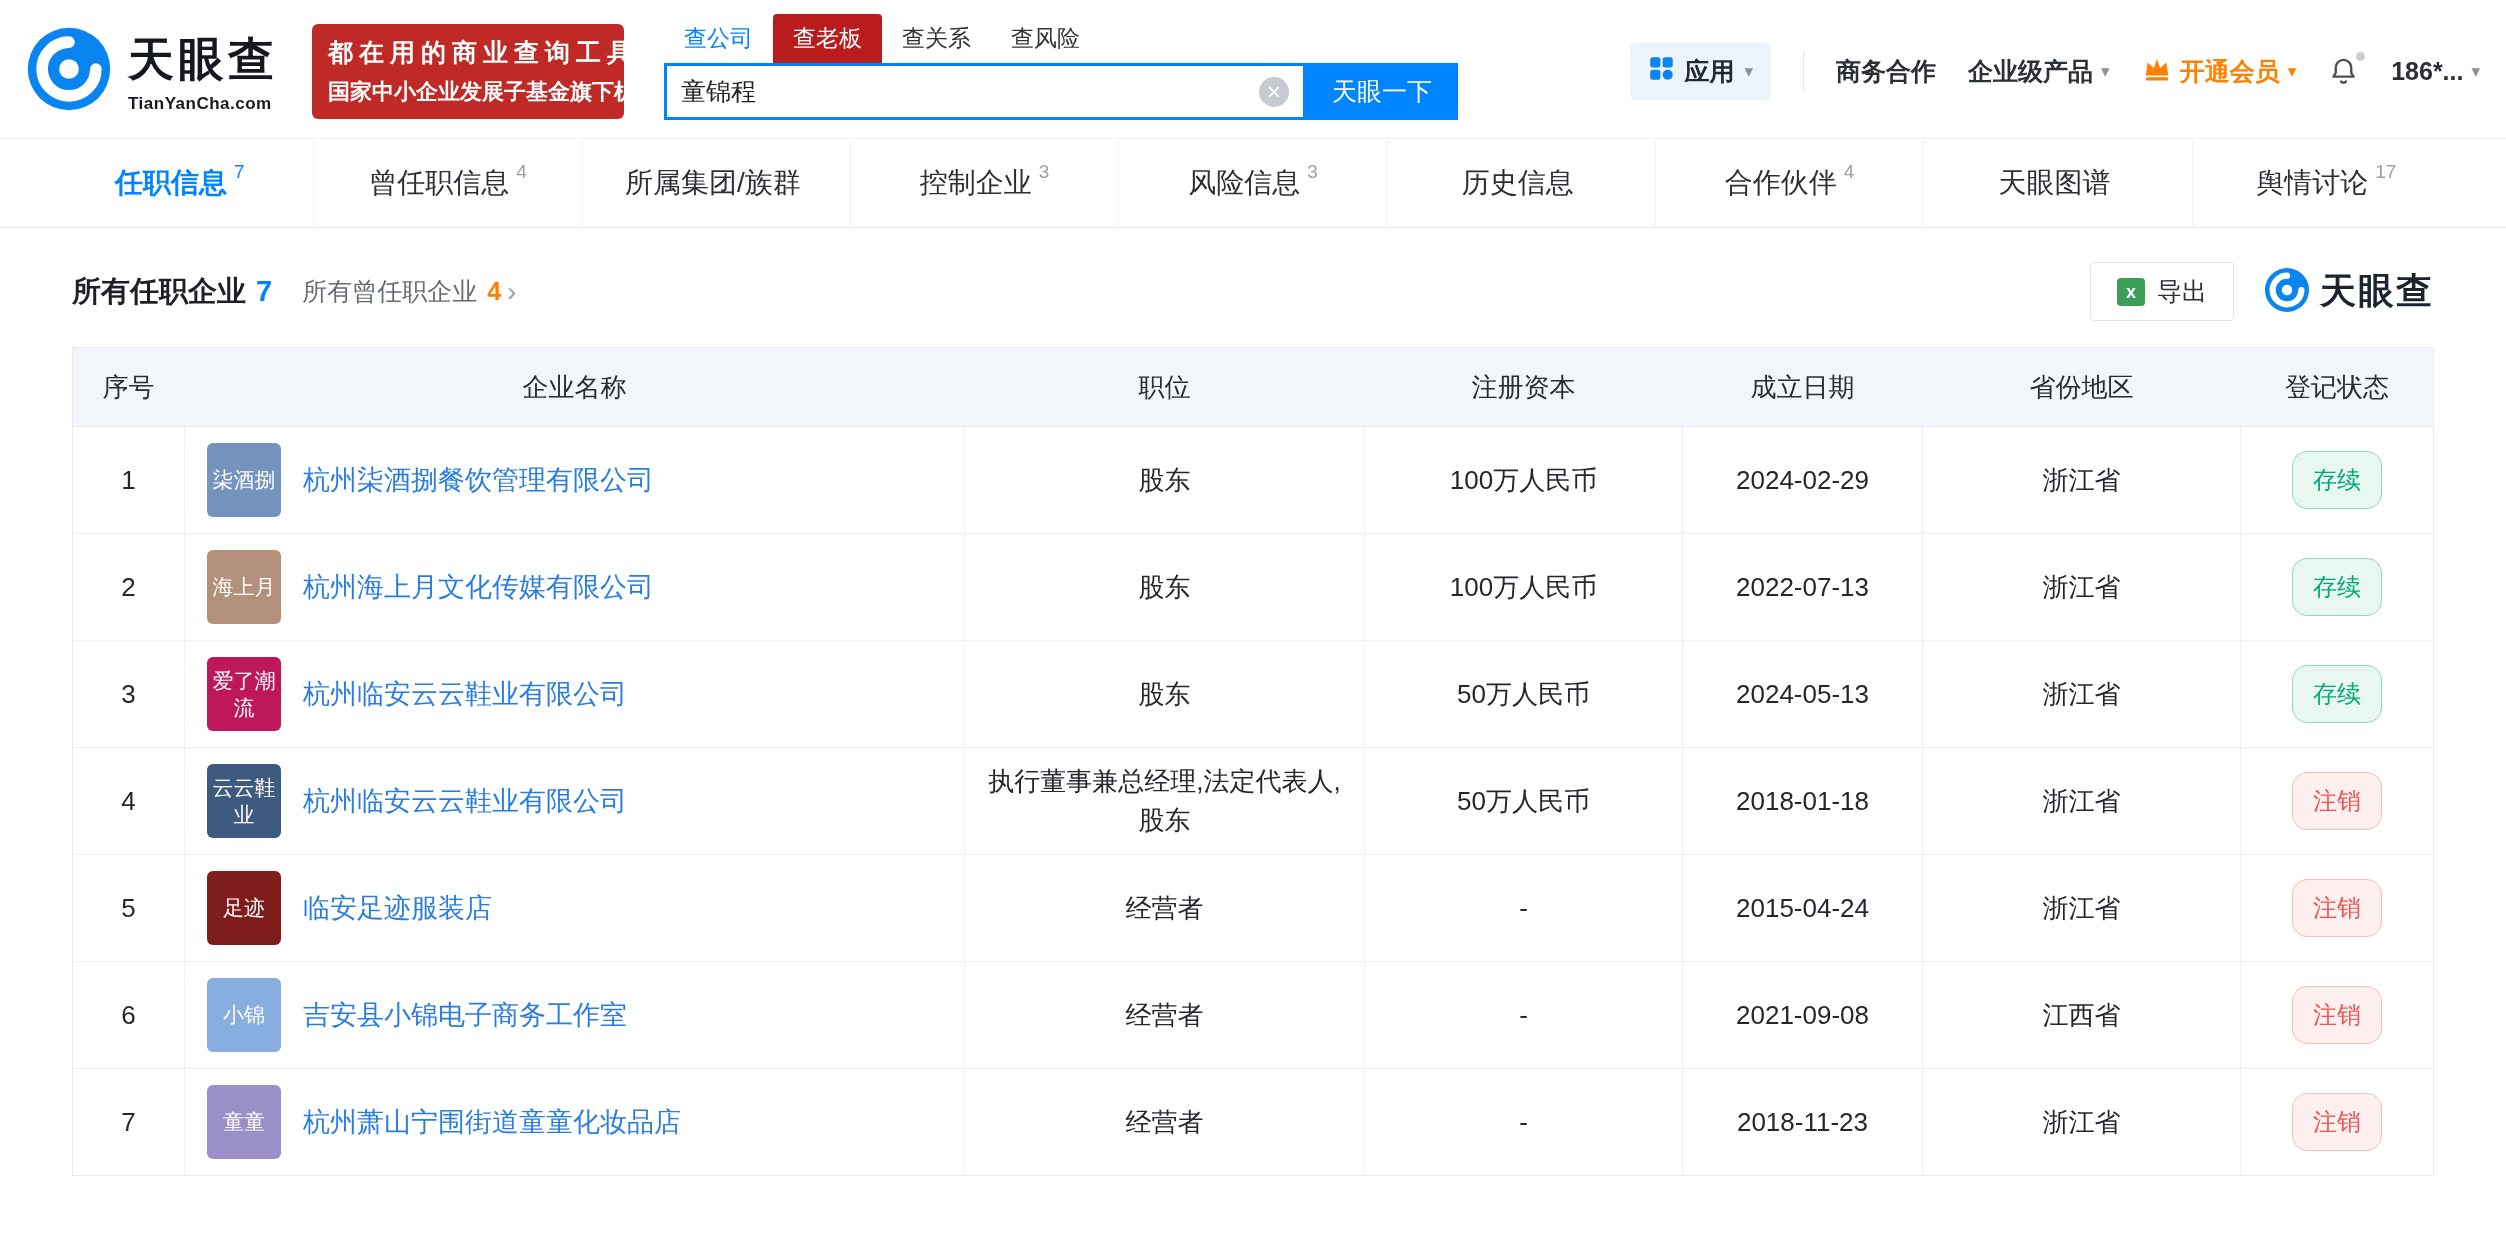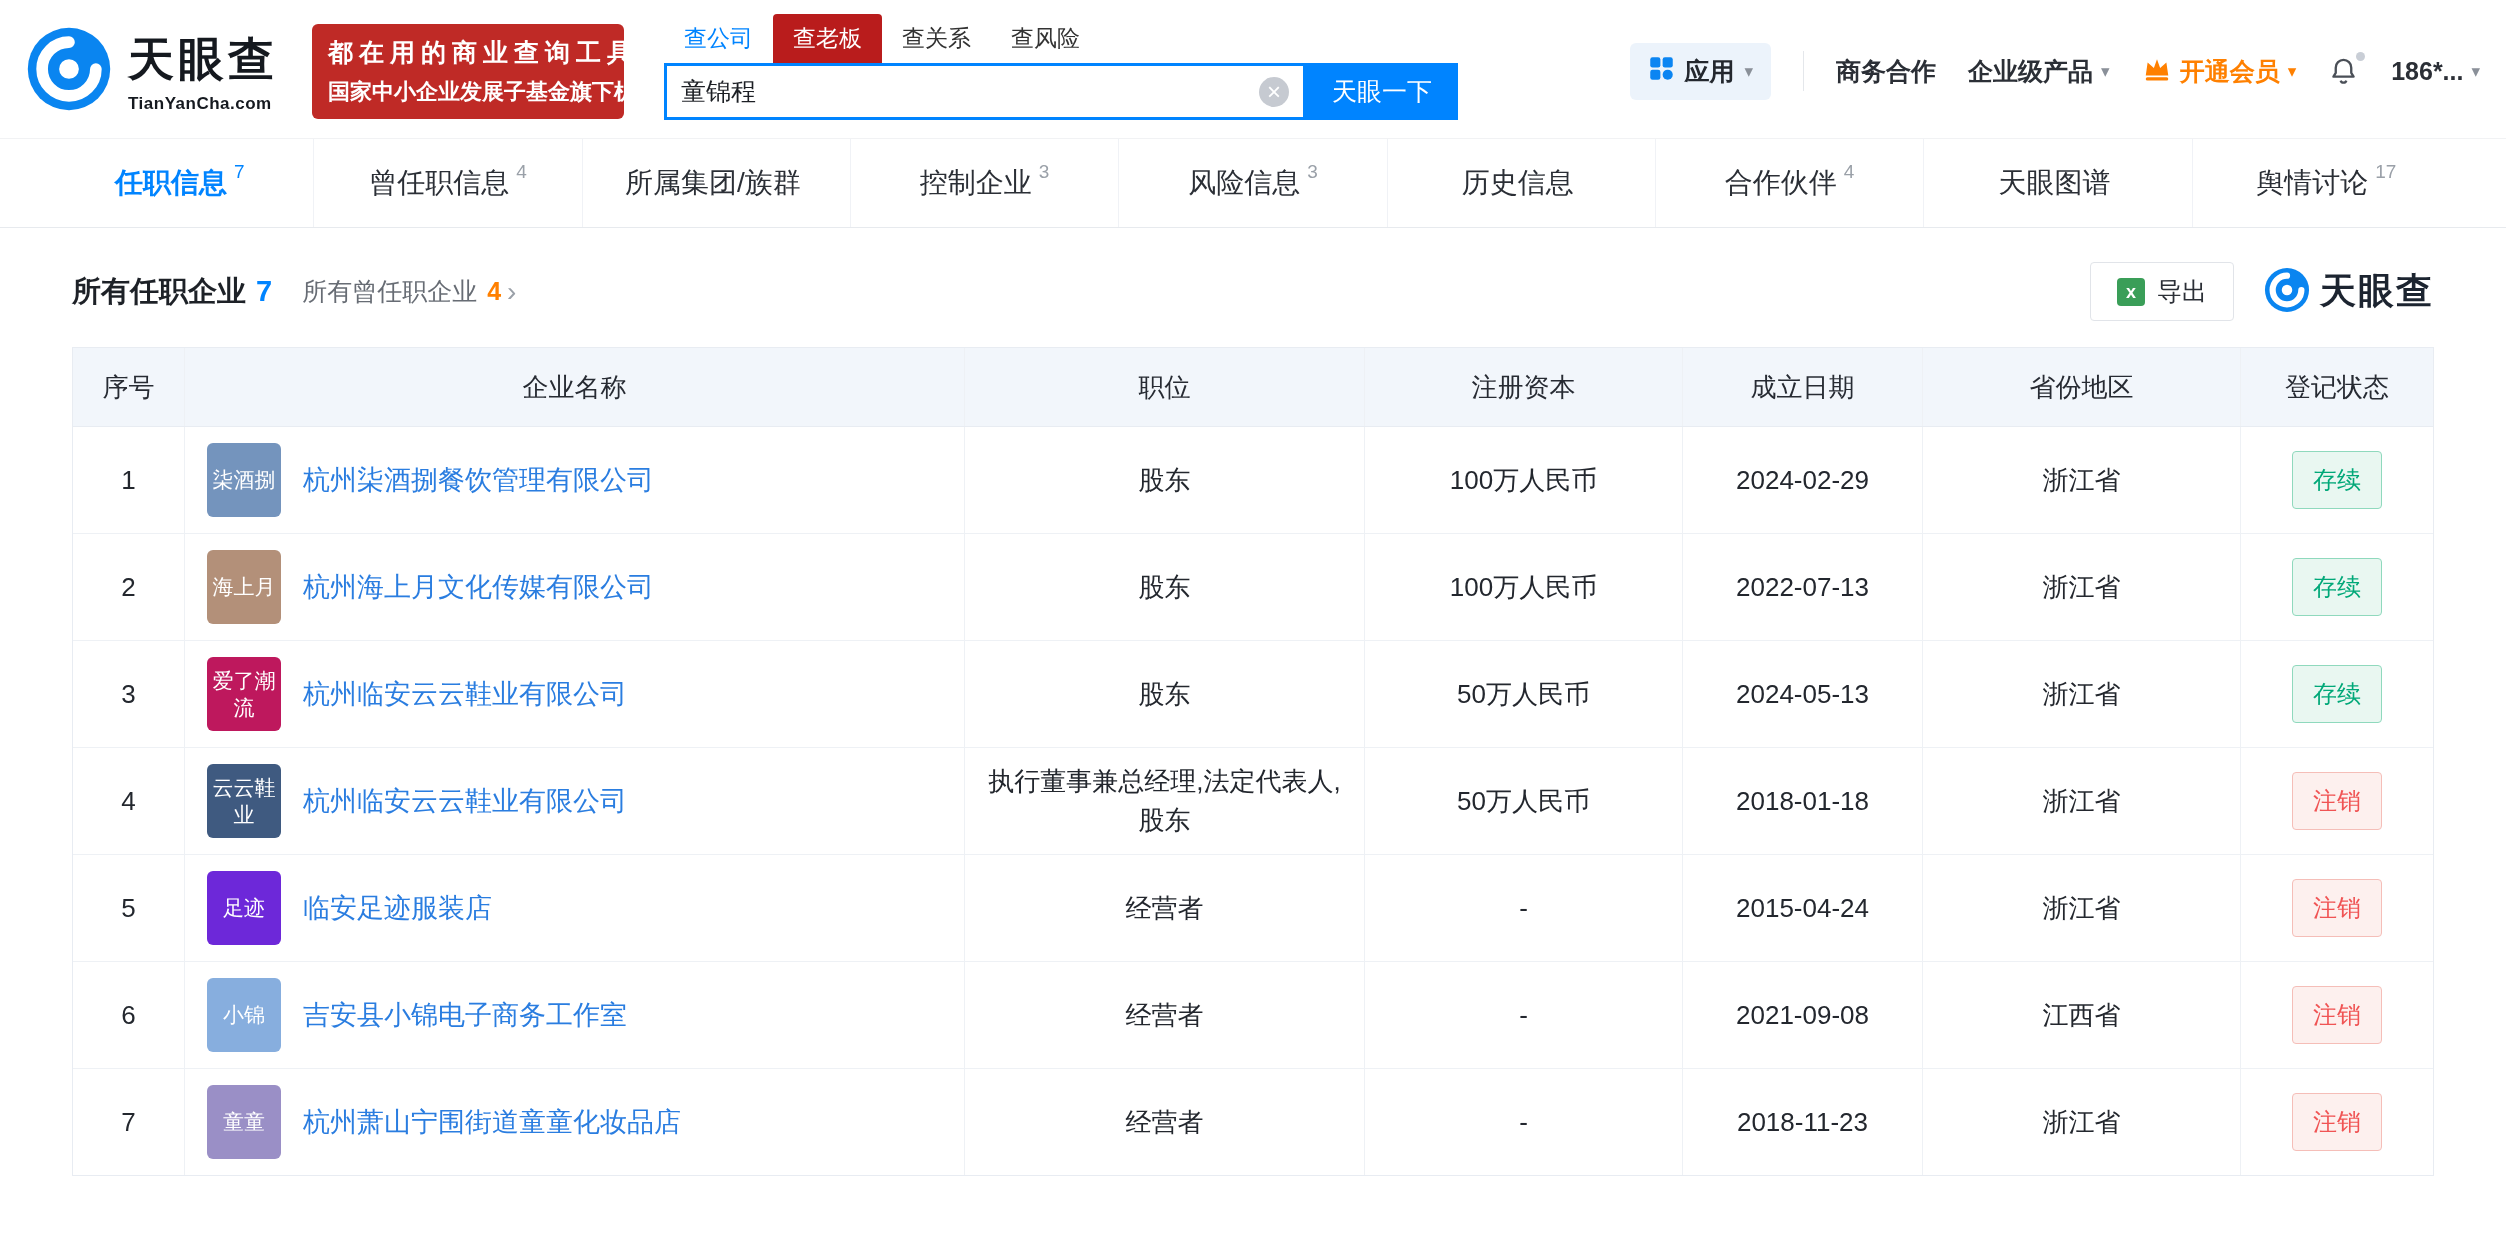--- a/index.html
+++ b/index.html
@@ -61,21 +61,21 @@
   .table { margin:0 72px; border:1px solid #e8ecf2; background:#fff; }
   .trow { display:grid; grid-template-columns:112px 780px 400px 318px 240px 318px 1fr; border-bottom:1px solid #eef1f5; }
   .trow:last-child { border-bottom:none; }
   .thead { background:#f2f6fb; border-bottom:1px solid #e8ecf2; }
   .td { display:flex; align-items:center; justify-content:center; border-right:1px solid #eef1f5; min-height:106px; font-size:26px; color:#23272e; padding:8px 14px; text-align:center; line-height:1.5; }
   .td:last-child { border-right:none; }
   .thead .td { min-height:78px; font-weight:400; color:#272b33; }
   .c-company { justify-content:flex-start; text-align:left; padding-left:22px; gap:22px; }
   .logo-tile { width:74px; height:74px; border-radius:6px; color:#fff; display:flex; align-items:center; justify-content:center; font-size:21px; line-height:1.3; text-align:center; word-break:break-all; padding:4px; flex:none; }
   .company-link { color:#2a7de0; font-size:27px; cursor:pointer; text-decoration:none; }
-  .badge { font-size:24px; padding:16px 20px; border-radius:4px; line-height:1; }
+  .badge { font-size:24px; padding:16px 20px; border-radius:15px; line-height:1; }
   .badge-green { color:#00a878; background:#e9f7f1; border:1px solid #8fd9bd; }
   .badge-red { color:#f05454; background:#fdf0ee; border:1px solid #f5beb8; }
 </style>
 </head>
 <body>
 
 <header class="site-header">
   <div class="logo">
     <span>
       <svg viewBox="0 0 48 48" width="86" height="86">
@@ -286,21 +286,21 @@
     <div class="td">2018-01-18</div>
     <div class="td">浙江省</div>
     <div class="td">
         <span class="badge badge-red">注销</span>
       </div>
   </div>
 
   <div class="trow">
     <div class="td">5</div>
     <div class="td c-company">
-      <span class="logo-tile" style="background: #6d28d9;">足迹</span>
+      <span class="logo-tile" style="background: #7f1d1d;">足迹</span>
       <a class="company-link">临安足迹服装店</a>
     </div>
     <div class="td">经营者</div>
     <div class="td">-</div>
     <div class="td">2015-04-24</div>
     <div class="td">浙江省</div>
     <div class="td">
         <span class="badge badge-red">注销</span>
       </div>
   </div>

